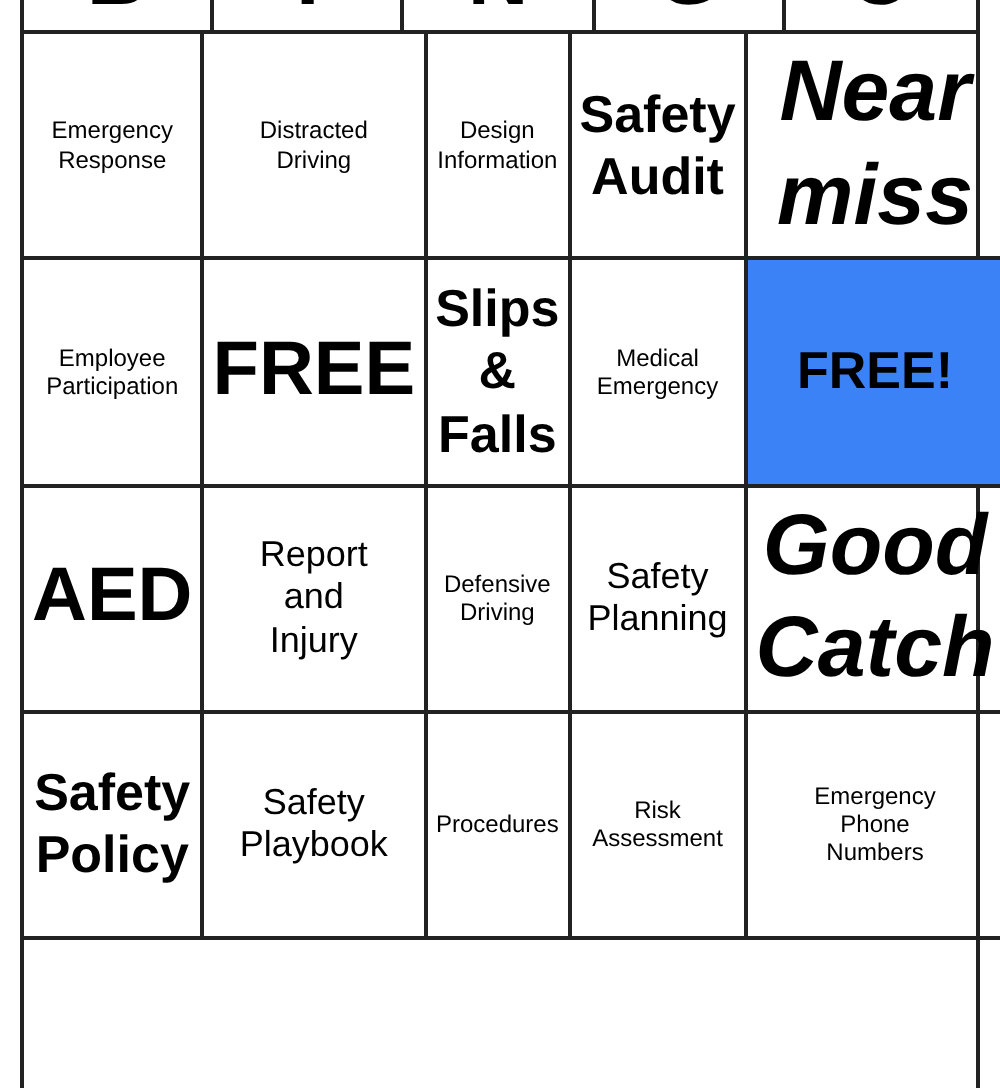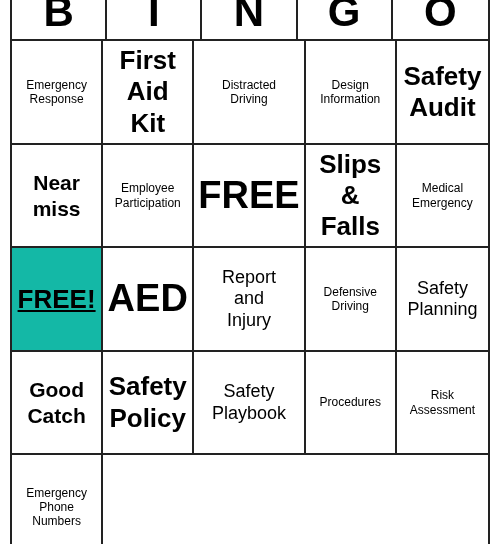--- a/index.html
+++ b/index.html
@@ -57,56 +57,53 @@
       border-bottom: none;
     }
     .bingo-cell .cell-text {
       display: block;
     }
     .large-text {
       font-size: 26px;
       font-weight: bold;
     }
     .xlarge-text {
-      font-size: 21px;
+      font-size: 43px;
       font-weight: bold;
+      font-style: italic;
     }
     .xxlarge-text {
       font-size: 38px;
       font-weight: bold;
     }
     .medium-text {
       font-size: 18px;
       font-weight: normal;
     }
     .small-text {
       font-size: 12px;
     }
     .free-cell {
-      background: #14b8a6;
-      text-decoration: underline;
+      background: #3b82f6;
     }
   </style>
 </head>
 <body>
 
 <div class="bingo-card">
   <div class="bingo-header">
   <div class="bingo-header-cell">B</div>
       <div class="bingo-header-cell">I</div>
       <div class="bingo-header-cell">N</div>
       <div class="bingo-header-cell">G</div>
       <div class="bingo-header-cell">O</div>
     </div>
   <div class="bingo-grid">
   <div class="bingo-cell">
         <span class="cell-text small-text">Emergency<br>Response</span>
-      </div>
-      <div class="bingo-cell">
-        <span class="cell-text large-text">First<br>Aid Kit</span>
       </div>
       <div class="bingo-cell">
         <span class="cell-text small-text">Distracted<br>Driving</span>
       </div>
       <div class="bingo-cell">
         <span class="cell-text small-text">Design<br>Information</span>
       </div>
       <div class="bingo-cell">
         <span class="cell-text large-text">Safety<br>Audit</span>
       </div>

